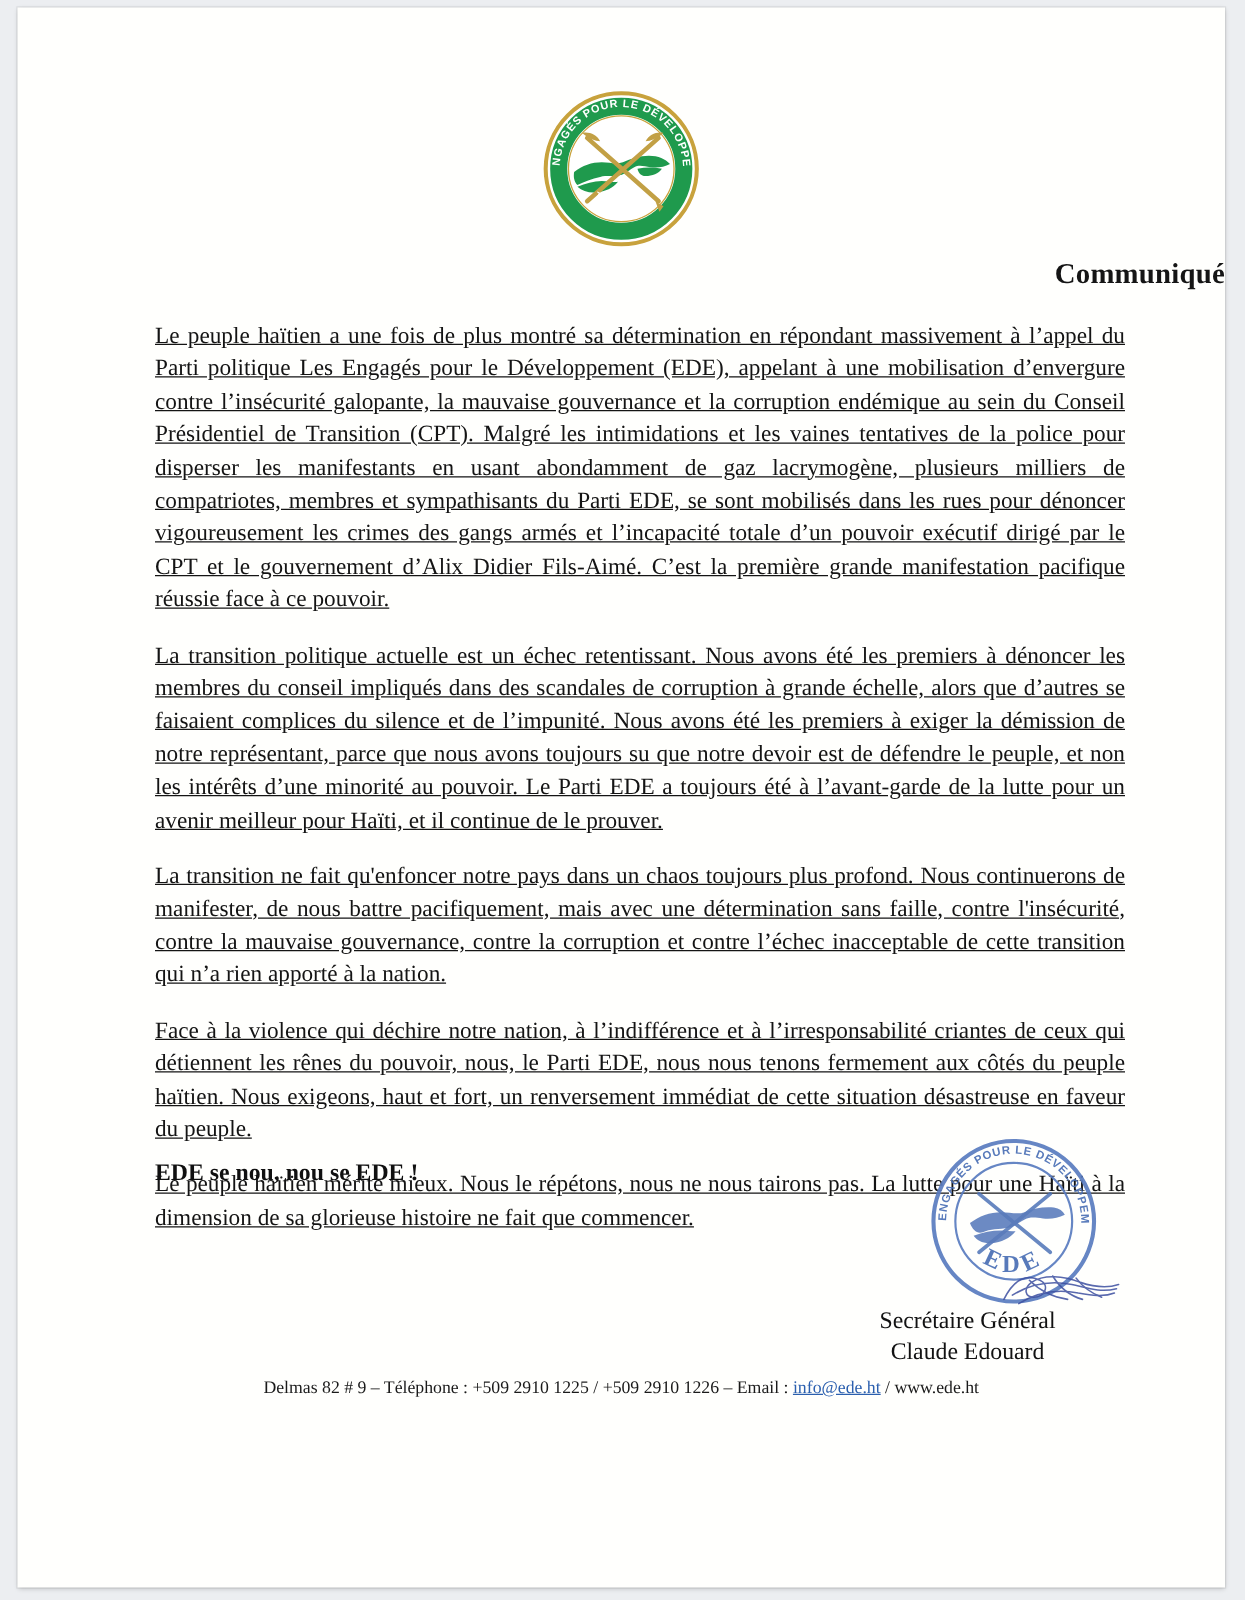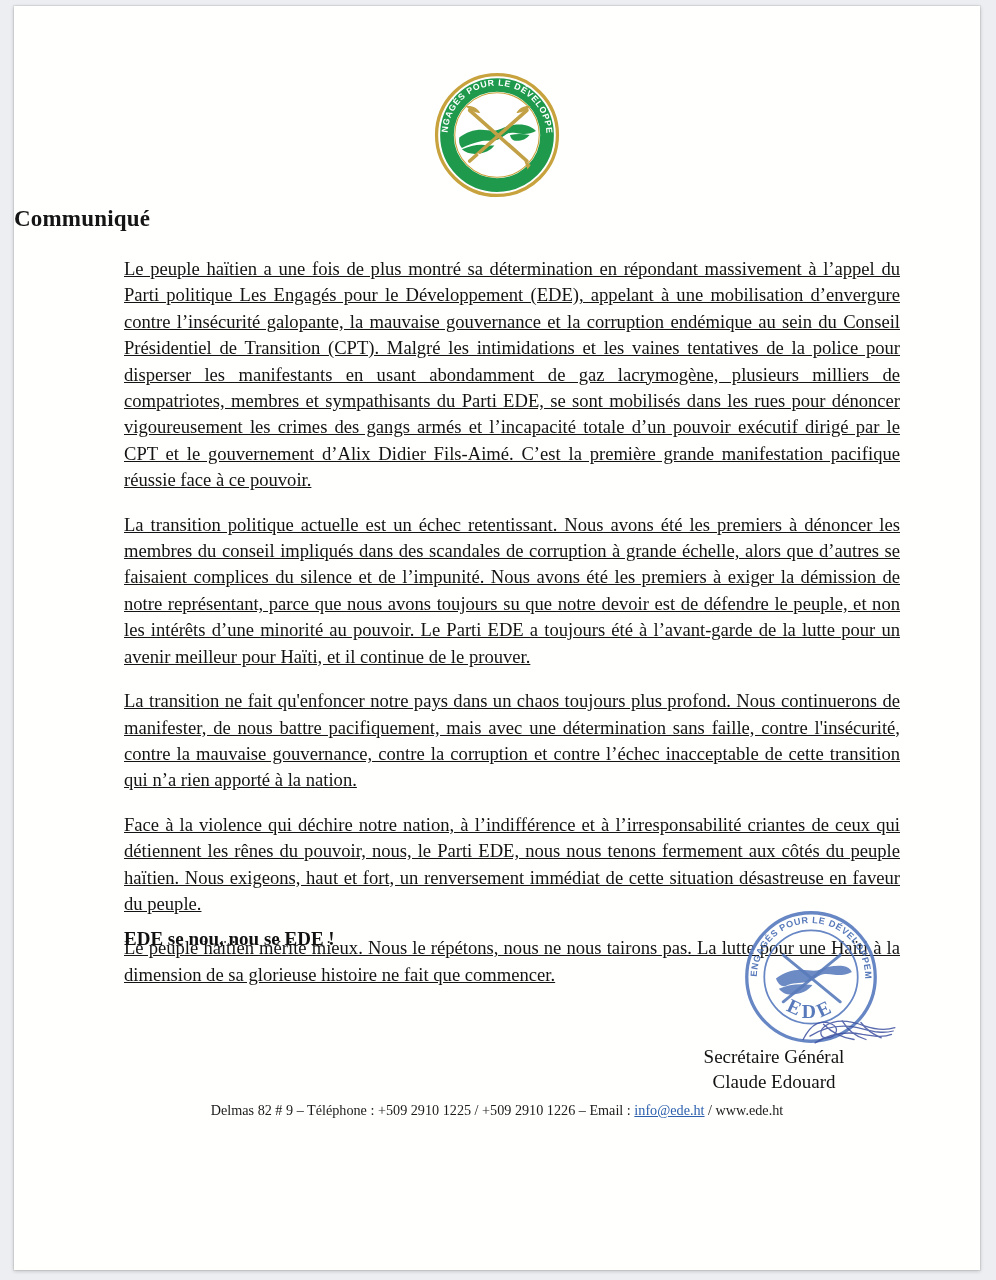--- a/index.html
+++ b/index.html
@@ -42,21 +42,21 @@
     width: 140px;
     height: 130px;
   }
 
   
   .title {
     position: absolute;
     left: 0;
     top: 200px;
     width: 100%;
-    text-align: left;
+    text-align: right;
     font-size: 23px;
     font-weight: bold;
     color: #151515;
     letter-spacing: 0.2px;
   }
 
   
   .body-copy {
     position: absolute;
     left: 110px;

